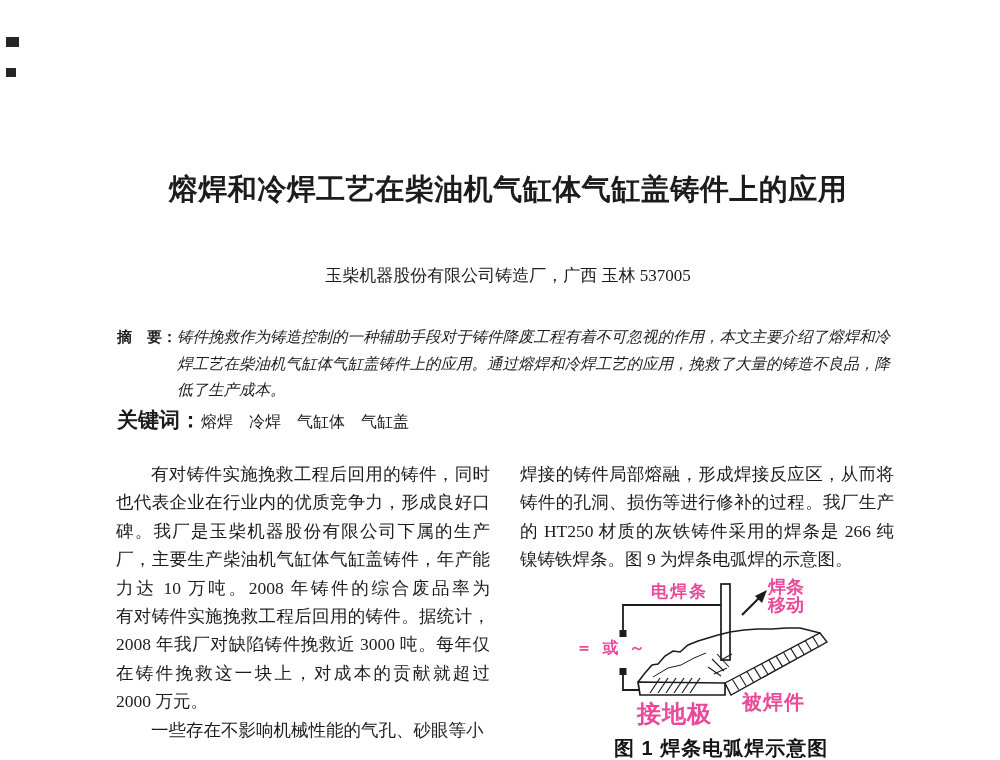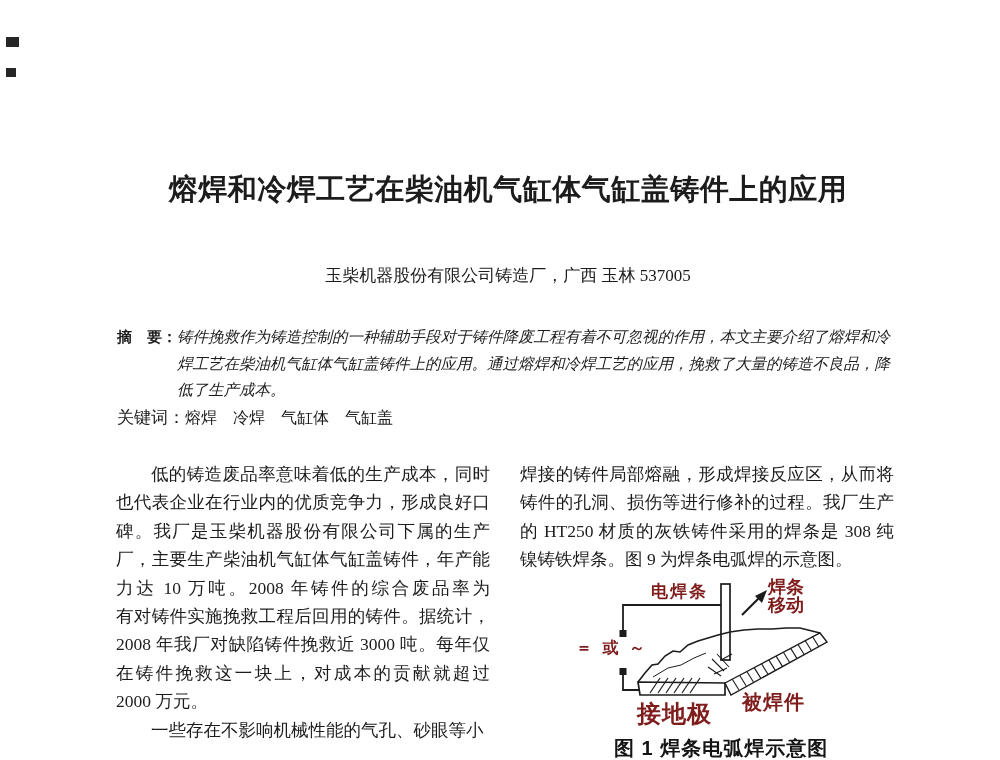--- a/index.html
+++ b/index.html
@@ -34,38 +34,38 @@
   .abstract .ab-label{
     position:absolute;left:0;top:0;
     font-family:"Liberation Sans",sans-serif;font-weight:bold;font-size:15px;
     white-space:nowrap;
   }
   .abstract .ab-line{margin-left:60px;white-space:nowrap;font-style:italic;}
   .keywords{
     position:absolute;left:117px;top:406px;font-size:16px;white-space:nowrap;
   }
   .keywords .kw-label{
-    font-family:"Liberation Sans",sans-serif;font-weight:normal;font-size:17px;
+    font-family:"Liberation Sans",sans-serif;font-weight:bold;font-size:21px;
   }
   .col{
     position:absolute;top:460px;width:374px;
     font-size:17.5px;line-height:28.4px;
   }
   .col-left{left:116px;}
   .col-right{left:520px;}
   .col-line{text-align:justify;text-align-last:justify;}
   .col-line.indent{text-indent:2em;}
   .col-line.noj{text-align-last:left;}
 
   .figure{
     position:absolute;left:518px;top:575px;width:390px;height:185px;
   }
   .fig-label{
     position:absolute;font-family:"Liberation Sans",sans-serif;font-weight:bold;
-    white-space:nowrap;color:#7f1d1d;
+    white-space:nowrap;color:#ec4899;
   }
   .lbl-electrode{left:133px;top:5px;font-size:17px;letter-spacing:2px;}
   .lbl-movement{left:250px;top:3px;font-size:18px;line-height:18px;}
   .lbl-power{left:58px;top:63px;font-size:16px;letter-spacing:3px;}
   .lbl-ground{left:119px;top:123px;font-size:24px;letter-spacing:1px;}
   .lbl-workpiece{left:224px;top:114px;font-size:20px;letter-spacing:1px;}
   .fig-caption{
     position:absolute;left:96px;top:160px;
     font-family:"Liberation Sans",sans-serif;font-weight:bold;font-size:20px;
     letter-spacing:1px;white-space:nowrap;color:#151515;
@@ -89,36 +89,36 @@
     <div class="ab-line">铸件挽救作为铸造控制的一种辅助手段对于铸件降废工程有着不可忽视的作用，本文主要介绍了熔焊和冷</div>
     <div class="ab-line">焊工艺在柴油机气缸体气缸盖铸件上的应用。通过熔焊和冷焊工艺的应用，挽救了大量的铸造不良品，降</div>
     <div class="ab-line">低了生产成本。</div>
   </div>
 
   <div class="keywords">
     <span class="kw-label">关键词：</span><span>熔焊　冷焊　气缸体　气缸盖</span>
   </div>
 
   <div class="col col-left">
-    <div class="col-line indent">低的铸造废品率意味着低的生产成本，同时</div>
+    <div class="col-line indent">有对铸件实施挽救工程后回用的铸件，同时</div>
     <div class="col-line">也代表企业在行业内的优质竞争力，形成良好口</div>
     <div class="col-line">碑。我厂是玉柴机器股份有限公司下属的生产</div>
     <div class="col-line">厂，主要生产柴油机气缸体气缸盖铸件，年产能</div>
     <div class="col-line">力达 10 万吨。2008 年铸件的综合废品率为</div>
     <div class="col-line">有对铸件实施挽救工程后回用的铸件。据统计，</div>
     <div class="col-line">2008 年我厂对缺陷铸件挽救近 3000 吨。每年仅</div>
     <div class="col-line">在铸件挽救这一块上，对成本的贡献就超过</div>
     <div class="col-line noj">2000 万元。</div>
     <div class="col-line indent noj">一些存在不影响机械性能的气孔、砂眼等小</div>
   </div>
 
   <div class="col col-right">
     <div class="col-line">焊接的铸件局部熔融，形成焊接反应区，从而将</div>
     <div class="col-line">铸件的孔洞、损伤等进行修补的过程。我厂生产</div>
-    <div class="col-line">的 HT250 材质的灰铁铸件采用的焊条是 308 纯</div>
+    <div class="col-line">的 HT250 材质的灰铁铸件采用的焊条是 266 纯</div>
     <div class="col-line noj">镍铸铁焊条。图 9 为焊条电弧焊的示意图。</div>
   </div>
 
   <div class="figure">
     <svg viewBox="0 0 390 185" width="390" height="185">
 
       <path class="ink" stroke-width="1.8" d="M203,30 L105,30 L105,55"></path>
       <rect x="101.5" y="55" width="7" height="7" fill="#1c1c1c"></rect>
       <rect x="101.5" y="93" width="7" height="7" fill="#1c1c1c"></rect>
       <path class="ink" stroke-width="1.8" d="M105,100 L105,115 L121,115"></path>

